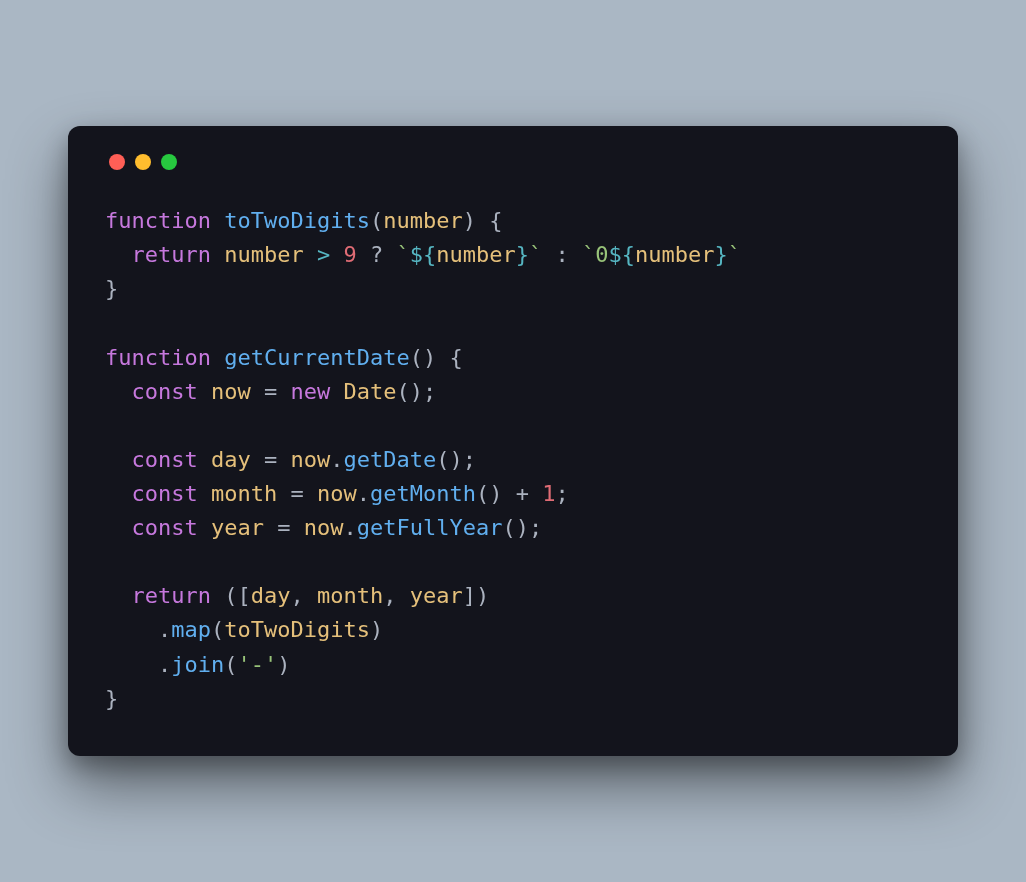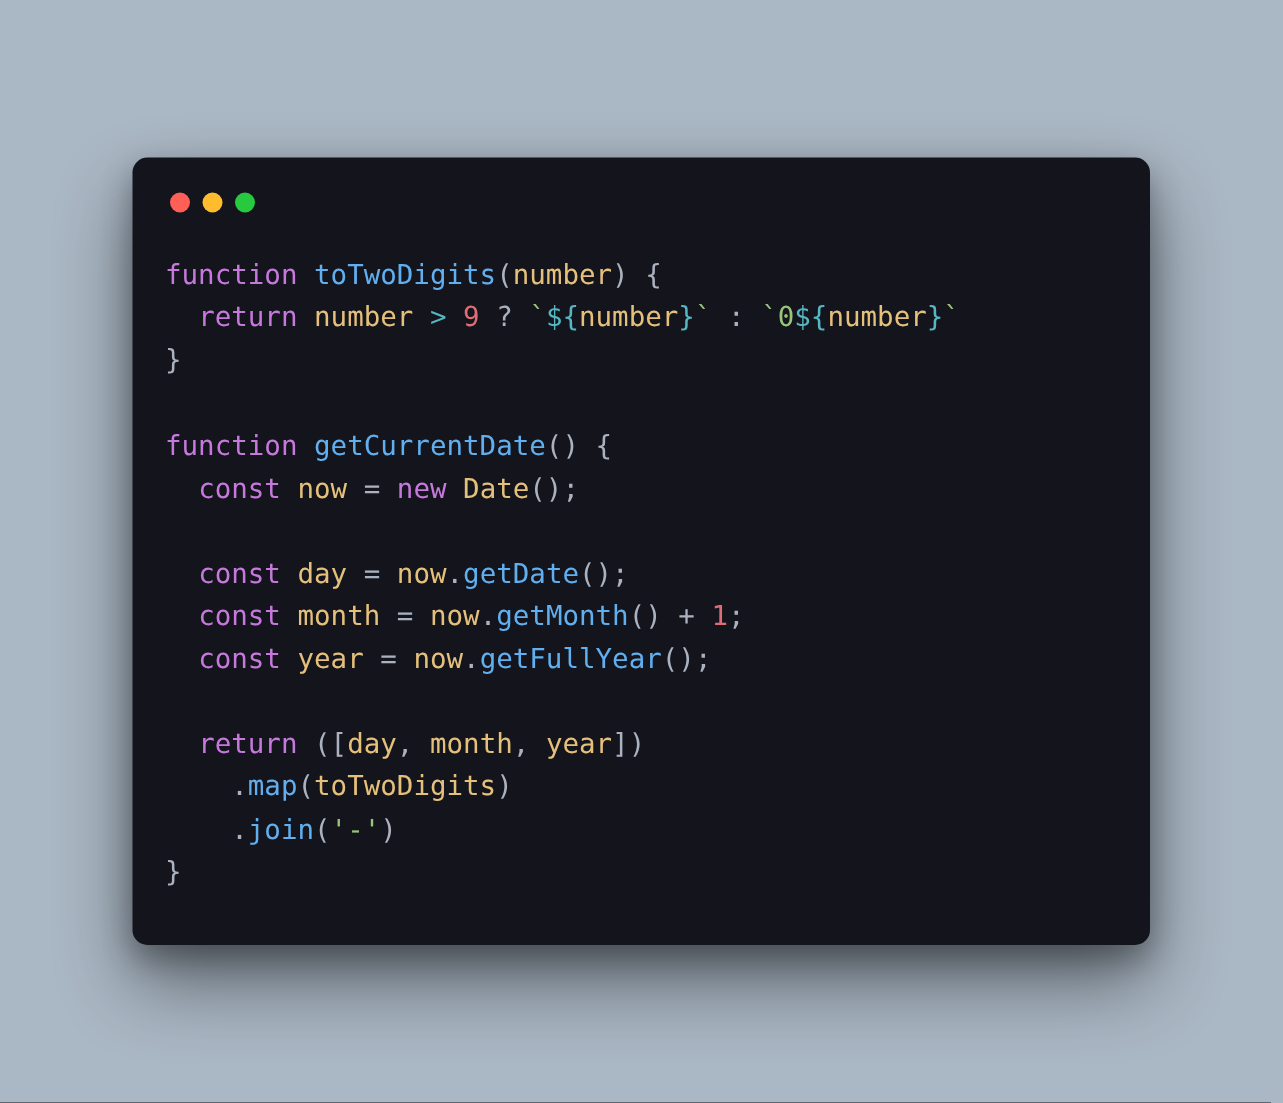--- a/index.html
+++ b/index.html
@@ -6,25 +6,25 @@
   body {
     width: 1026px;
     height: 882px;
     background: #aab7c4;
     display: flex;
     align-items: center;
     justify-content: center;
     font-family: ui-monospace, SFMono-Regular, Menlo, Monaco, Consolas, monospace;
   }
   .window {
-    width: 814px;
+    width: 890px;
     background: #13141c;
     border-radius: 12px;
     box-shadow: 0 30px 60px rgba(0,0,0,0.45), 0 10px 25px rgba(0,0,0,0.3);
-    padding: 28px 32px 40px 26px;
+    padding: 28px 32px 40px 37px;
   }
   .traffic-lights {
     display: flex;
     gap: 10px;
     margin-bottom: 34px;
     margin-left: 4px;
   }
   .dot {
     width: 16px;
     height: 16px;

